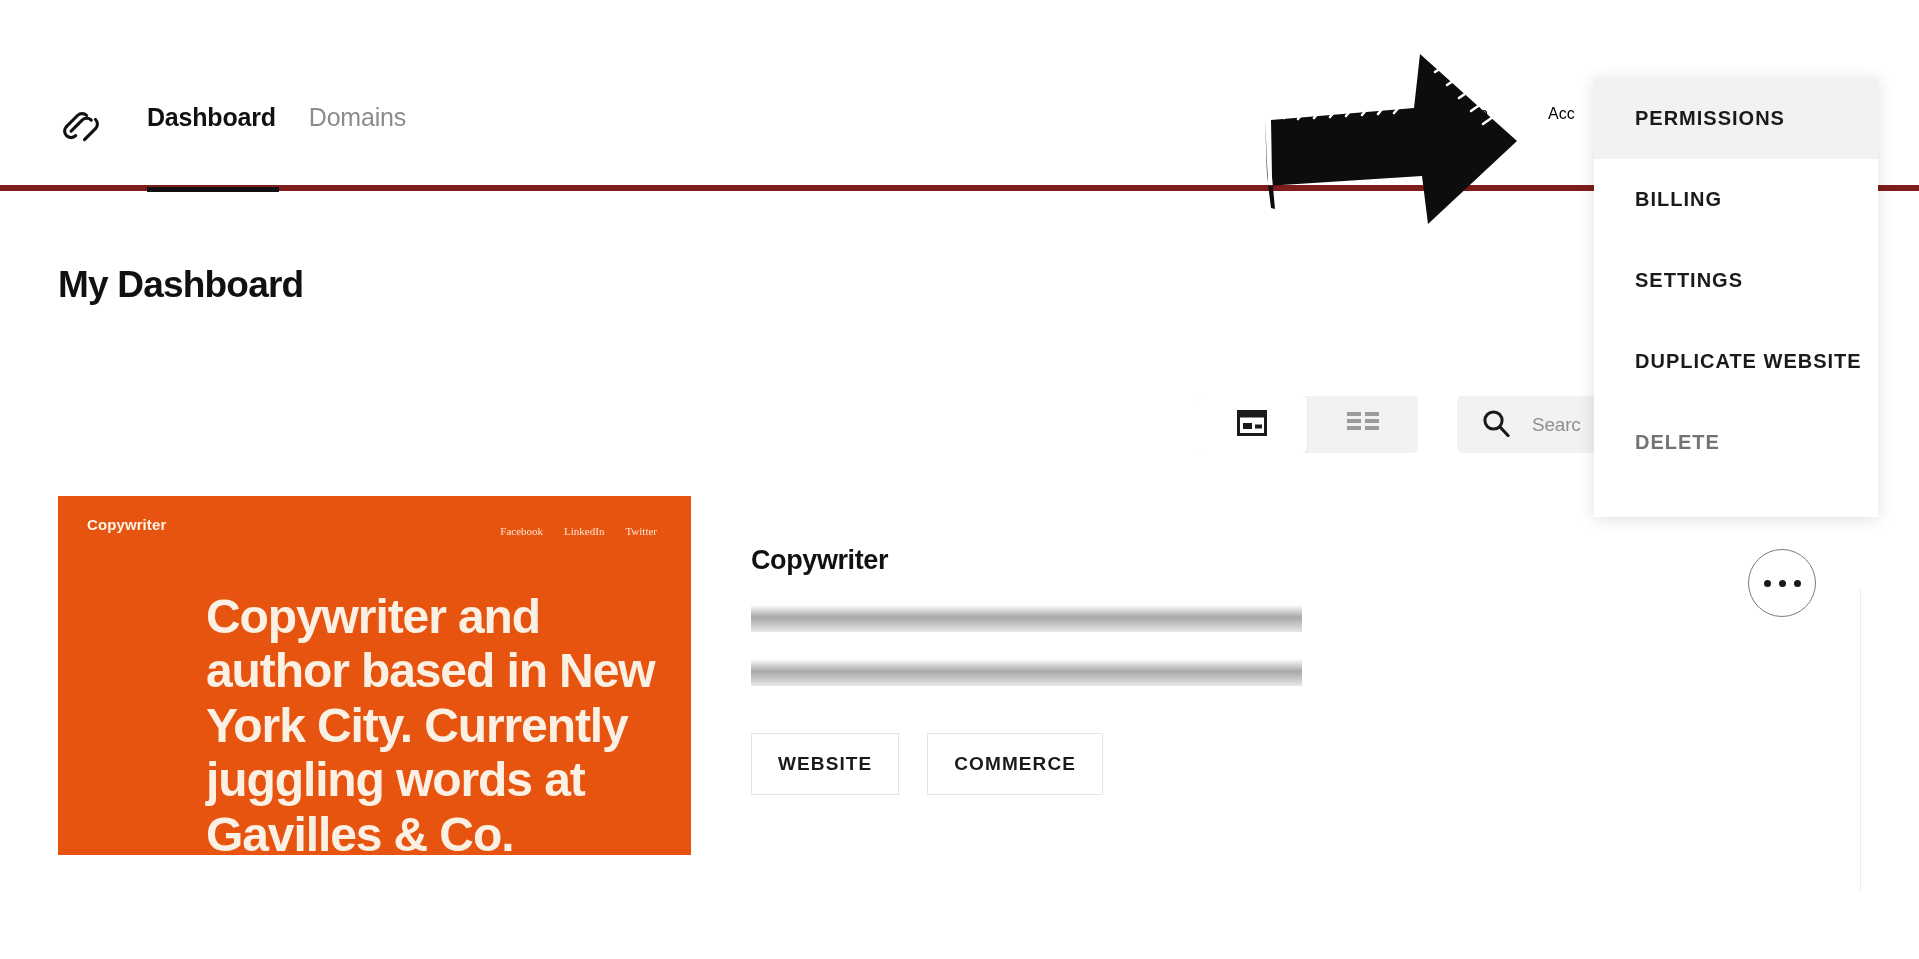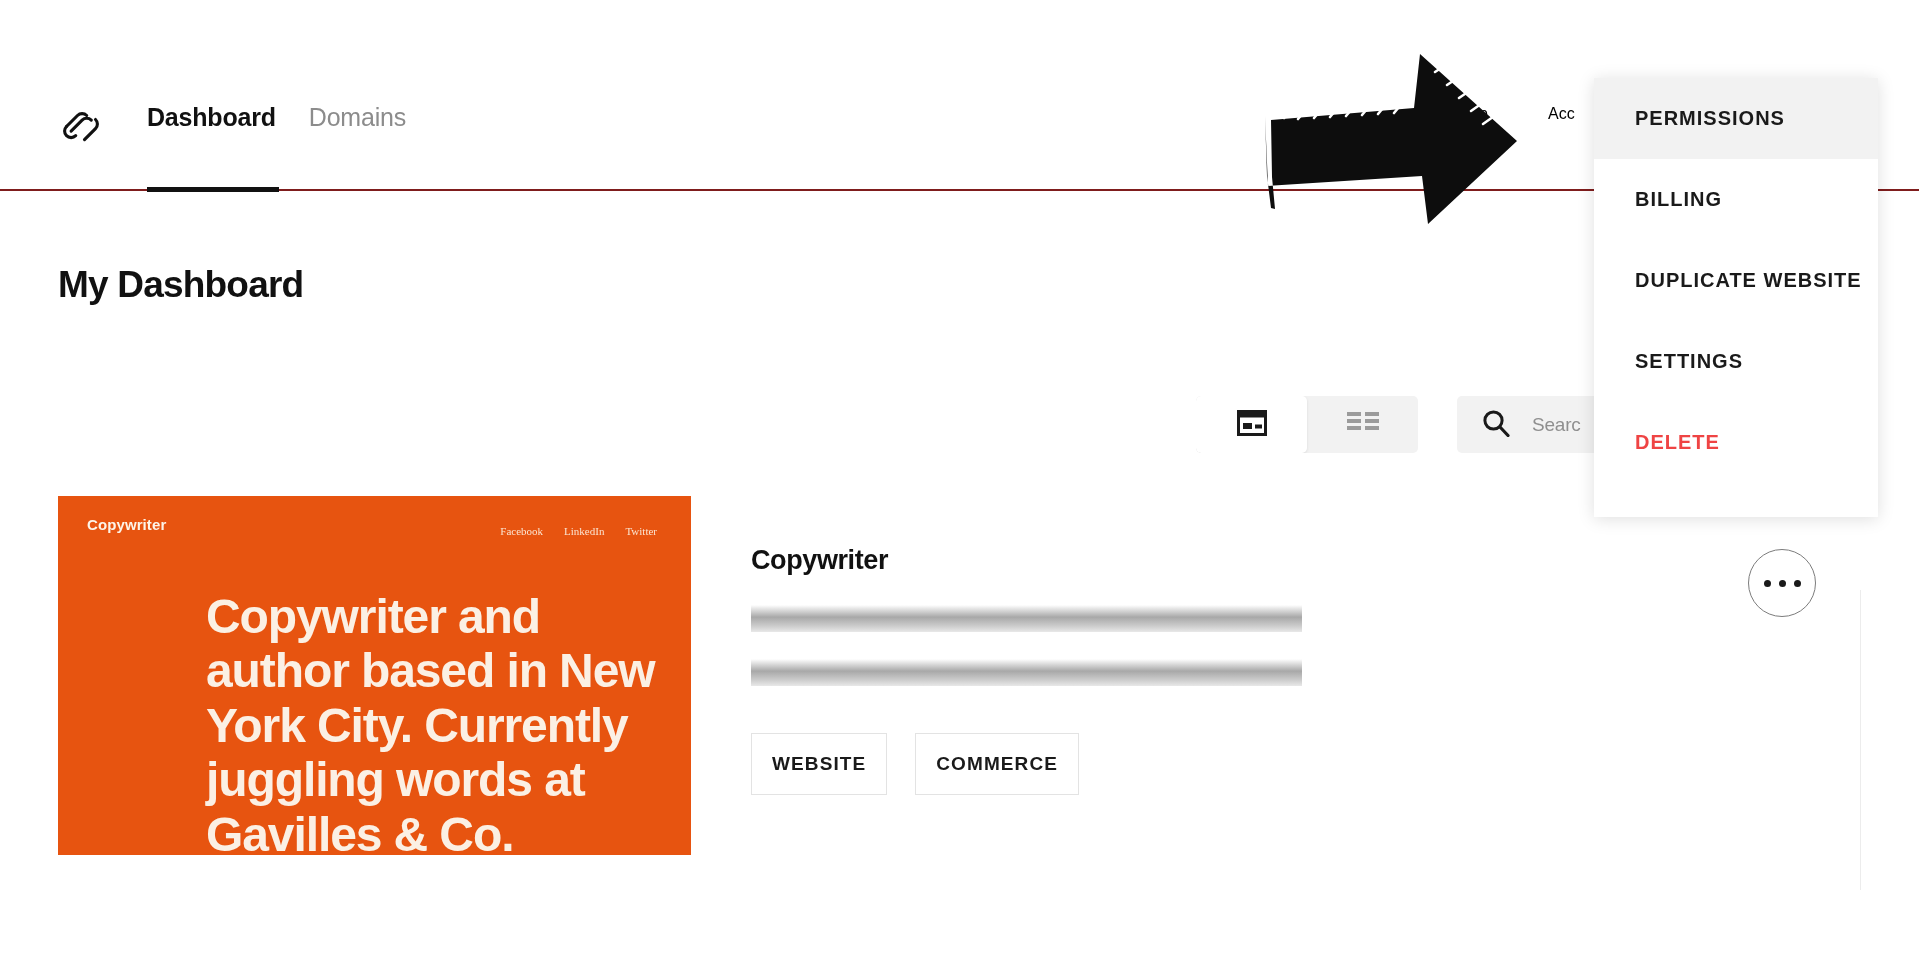--- a/index.html
+++ b/index.html
@@ -11,21 +11,21 @@
     font-family: "Liberation Sans", sans-serif;
     -webkit-font-smoothing: antialiased;
   }
 
   
   .topnav {
     position: absolute;
     left: 0; top: 0;
     width: 1919px; height: 191px;
     background: #ffffff;
-    border-bottom: 2px solid #7f1d1d;
+    border-bottom: 6px solid #7f1d1d;
   }
   .logo {
     position: absolute;
     left: 58px; top: 100px;
     width: 46px; height: 46px;
   }
   .nav-tabs {
     position: absolute;
     left: 147px; top: 103px;
     display: flex;
@@ -163,21 +163,21 @@
     left: 0;
     width: 551px; height: 27px;
     background: linear-gradient(180deg, #ffffff 0%, #a8a8a8 45%, #c9c9c9 75%, #e8e8e8 100%);
   }
   #skeleton-1 { top: 605px; }
   #skeleton-2 { top: 659px; }
 
   .tag-row { position: absolute; left: 751px; top: 733px; display: flex; gap: 28px; }
   .tag-btn {
     height: 62px;
-    padding: 0 20px;
+    padding: 0 26px;
     border: 1px solid #e3e3e3;
     background: #ffffff;
     display: flex; align-items: center; justify-content: center;
     font-size: 19px;
     font-weight: 700;
     letter-spacing: 1.1px;
     color: #1a1a1a;
     cursor: pointer;
   }
 
@@ -221,21 +221,21 @@
     display: flex; align-items: center;
     padding-left: 41px;
     font-size: 20px;
     font-weight: 700;
     letter-spacing: 1.0px;
     color: #1a1a1a;
     cursor: pointer;
     white-space: nowrap;
   }
   .dd-item.highlight { background: #f2f2f2; }
-  .dd-item.danger { color: #ef4444; }
+  .dd-item.danger { color: #737373; }
 
   
   .arrow-annotation {
     position: absolute;
     left: 1262px; top: 48px;
     width: 260px; height: 180px;
     z-index: 60;
     pointer-events: none;
   }
 </style>
@@ -337,22 +337,22 @@
       <i></i>
       <i></i>
   </span>
 </div>
 
 <div class="row-divider"></div>
 
 <div class="dropdown">
   <div class="dd-item highlight">PERMISSIONS</div>
   <div class="dd-item">BILLING</div>
+  <div class="dd-item">SETTINGS</div>
   <div class="dd-item">DUPLICATE WEBSITE</div>
-  <div class="dd-item">SETTINGS</div>
   <div class="dd-item danger">DELETE</div>
 </div>
 
 <div class="arrow-annotation">
   <svg width="260" height="180" viewBox="0 0 260 180">
     <path d="M3 68 L5 128 L9 160 L13 161 L10 129 L9 72 L152 60 L158 6 L255 93 L166 176 L160 128 L6 138 Z" fill="#0d0d0d"></path>
     <g stroke="#ffffff" stroke-width="2.6" stroke-linecap="round">
       <line x1="22" y1="70" x2="30" y2="60"></line>
       <line x1="36" y1="71" x2="46" y2="59"></line>
       <line x1="52" y1="70" x2="62" y2="58"></line>

